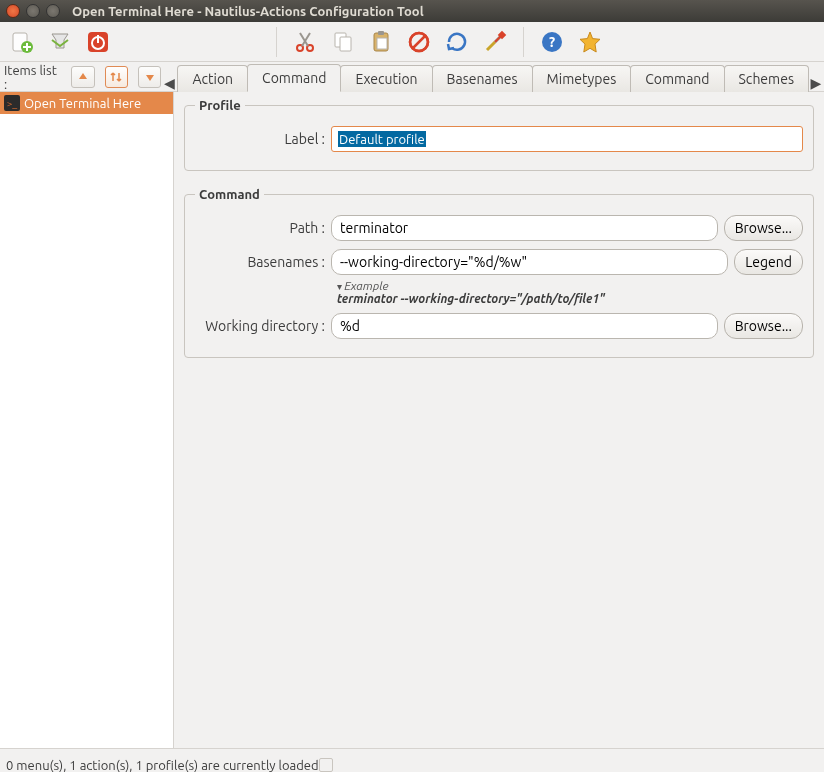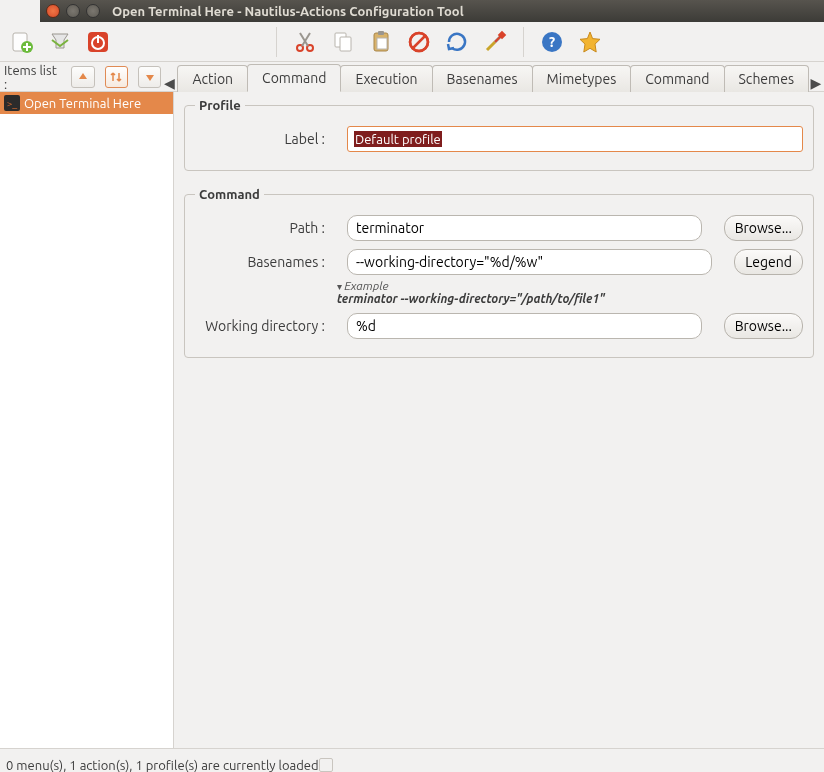--- a/index.html
+++ b/index.html
@@ -1,19 +1,19 @@
 <!DOCTYPE html>
 <html><head>
 <meta charset="utf-8">
 <style>
 * { box-sizing: border-box; margin: 0; padding: 0; font-family: "Ubuntu", "Liberation Sans", sans-serif; }
 body { width: 824px; height: 772px; background: #f2f1f0; overflow: hidden; font-size: 13px; color: #3c3c3c; }
 
 
-.titlebar { height: 22px; background: linear-gradient(#57544e,#3c3b37); display: flex; align-items: center; padding: 0 6px; margin-left: 40px; }
+.titlebar { height: 22px; background: linear-gradient(#57544e,#3c3b37); display: flex; align-items: center; padding: 0 6px; }
 .win-btn { width: 14px; height: 14px; border-radius: 50%; margin-right: 6px; display:inline-block; }
 .win-close { background: radial-gradient(#f07746,#d64928); border:1px solid #5a2a18;}
 .win-min  { background: radial-gradient(#7b7770,#5e5b54); border:1px solid #333;}
 .win-max  { background: radial-gradient(#7b7770,#5e5b54); border:1px solid #333;}
 .title { color: #dfdbd2; font-weight: bold; font-size: 13px; margin-left: 6px; }
 
 
 .toolbar { height: 40px; background: #f2f1f0; display:flex; align-items:center; padding: 0 8px; gap: 10px; border-bottom: 1px solid #d6d3cf; }
 .tool-icon { width: 28px; height: 28px; display:flex; align-items:center; justify-content:center; }
 .tool-icon svg { width: 24px; height: 24px; }
@@ -33,35 +33,35 @@
 
 .main { display:flex; height: calc(100% - 22px - 40px - 30px - 24px); }
 .sidebar { width: 174px; background: #fff; border-right: 1px solid #d6d3cf; }
 .tree-item { display:flex; align-items:center; height:22px; background: #e4884a; color:#fff; padding: 0 4px; font-size:13px; gap:4px; }
 .tree-icon { width:16px; height:16px; background:#2b2b2b; border-radius:2px; display:flex; align-items:center; justify-content:center; color:#d86a2e; font-size:10px;}
 .content { flex:1; padding: 6px 10px; overflow:auto; }
 
 
 fieldset { border: 1px solid #c9c5bf; border-radius: 4px; padding: 14px 10px 10px; margin-bottom: 16px; background:#f2f1f0; }
 legend { padding: 0 4px; font-weight: bold; font-size: 13px; color:#3c3c3c; }
-.formrow { display:flex; align-items:center; margin-bottom: 8px; gap: 22px; }
+.formrow { display:flex; align-items:center; margin-bottom: 8px; gap: 6px; }
 .formrow label { width: 130px; text-align:right; font-size:14px; color:#3c3c3c; }
 .formrow input[type=text] { flex:1; height: 26px; border: 1px solid #bab6af; border-radius: 10px; padding: 5px 8px; font-size:14px; background:#fff; }
 .btn { height:26px; padding: 0 10px; border:1px solid #b7b3ac; border-radius:12px; background: linear-gradient(#fbfaf9,#e9e7e3); font-size:14px; }
 .example { margin-left: 142px; margin-top: -4px; margin-bottom:8px; font-size:12px; }
 .example .hdr { color:#555; font-style:italic; }
 .example .hdr::before { content:"▾ "; font-style:normal; color:#555; font-size:10px;}
 .example .val { font-style:italic; font-weight:bold; color:#3c3c3c; }
 
 
 .statusbar { height:32px; border-top:1px solid #d6d3cf; display:flex; align-items:center; padding: 0 6px; font-size:13px; color:#3c3c3c; }
 .resize { width:14px; height:14px; border:1px solid #c9c5bf; border-radius:2px; }
 
 
-.sel { background:#7f1d1d; color:#fff; padding:1px 1px; }
+.sel { background:#0369a1; color:#fff; padding:1px 1px; }
 </style>
 </head>
 <body>
 
 <div class="titlebar">
   <span class="win-btn win-close"></span>
   <span class="win-btn win-min"></span>
   <span class="win-btn win-max"></span>
   <span class="title">Open Terminal Here - Nautilus-Actions Configuration Tool</span>
 </div>

